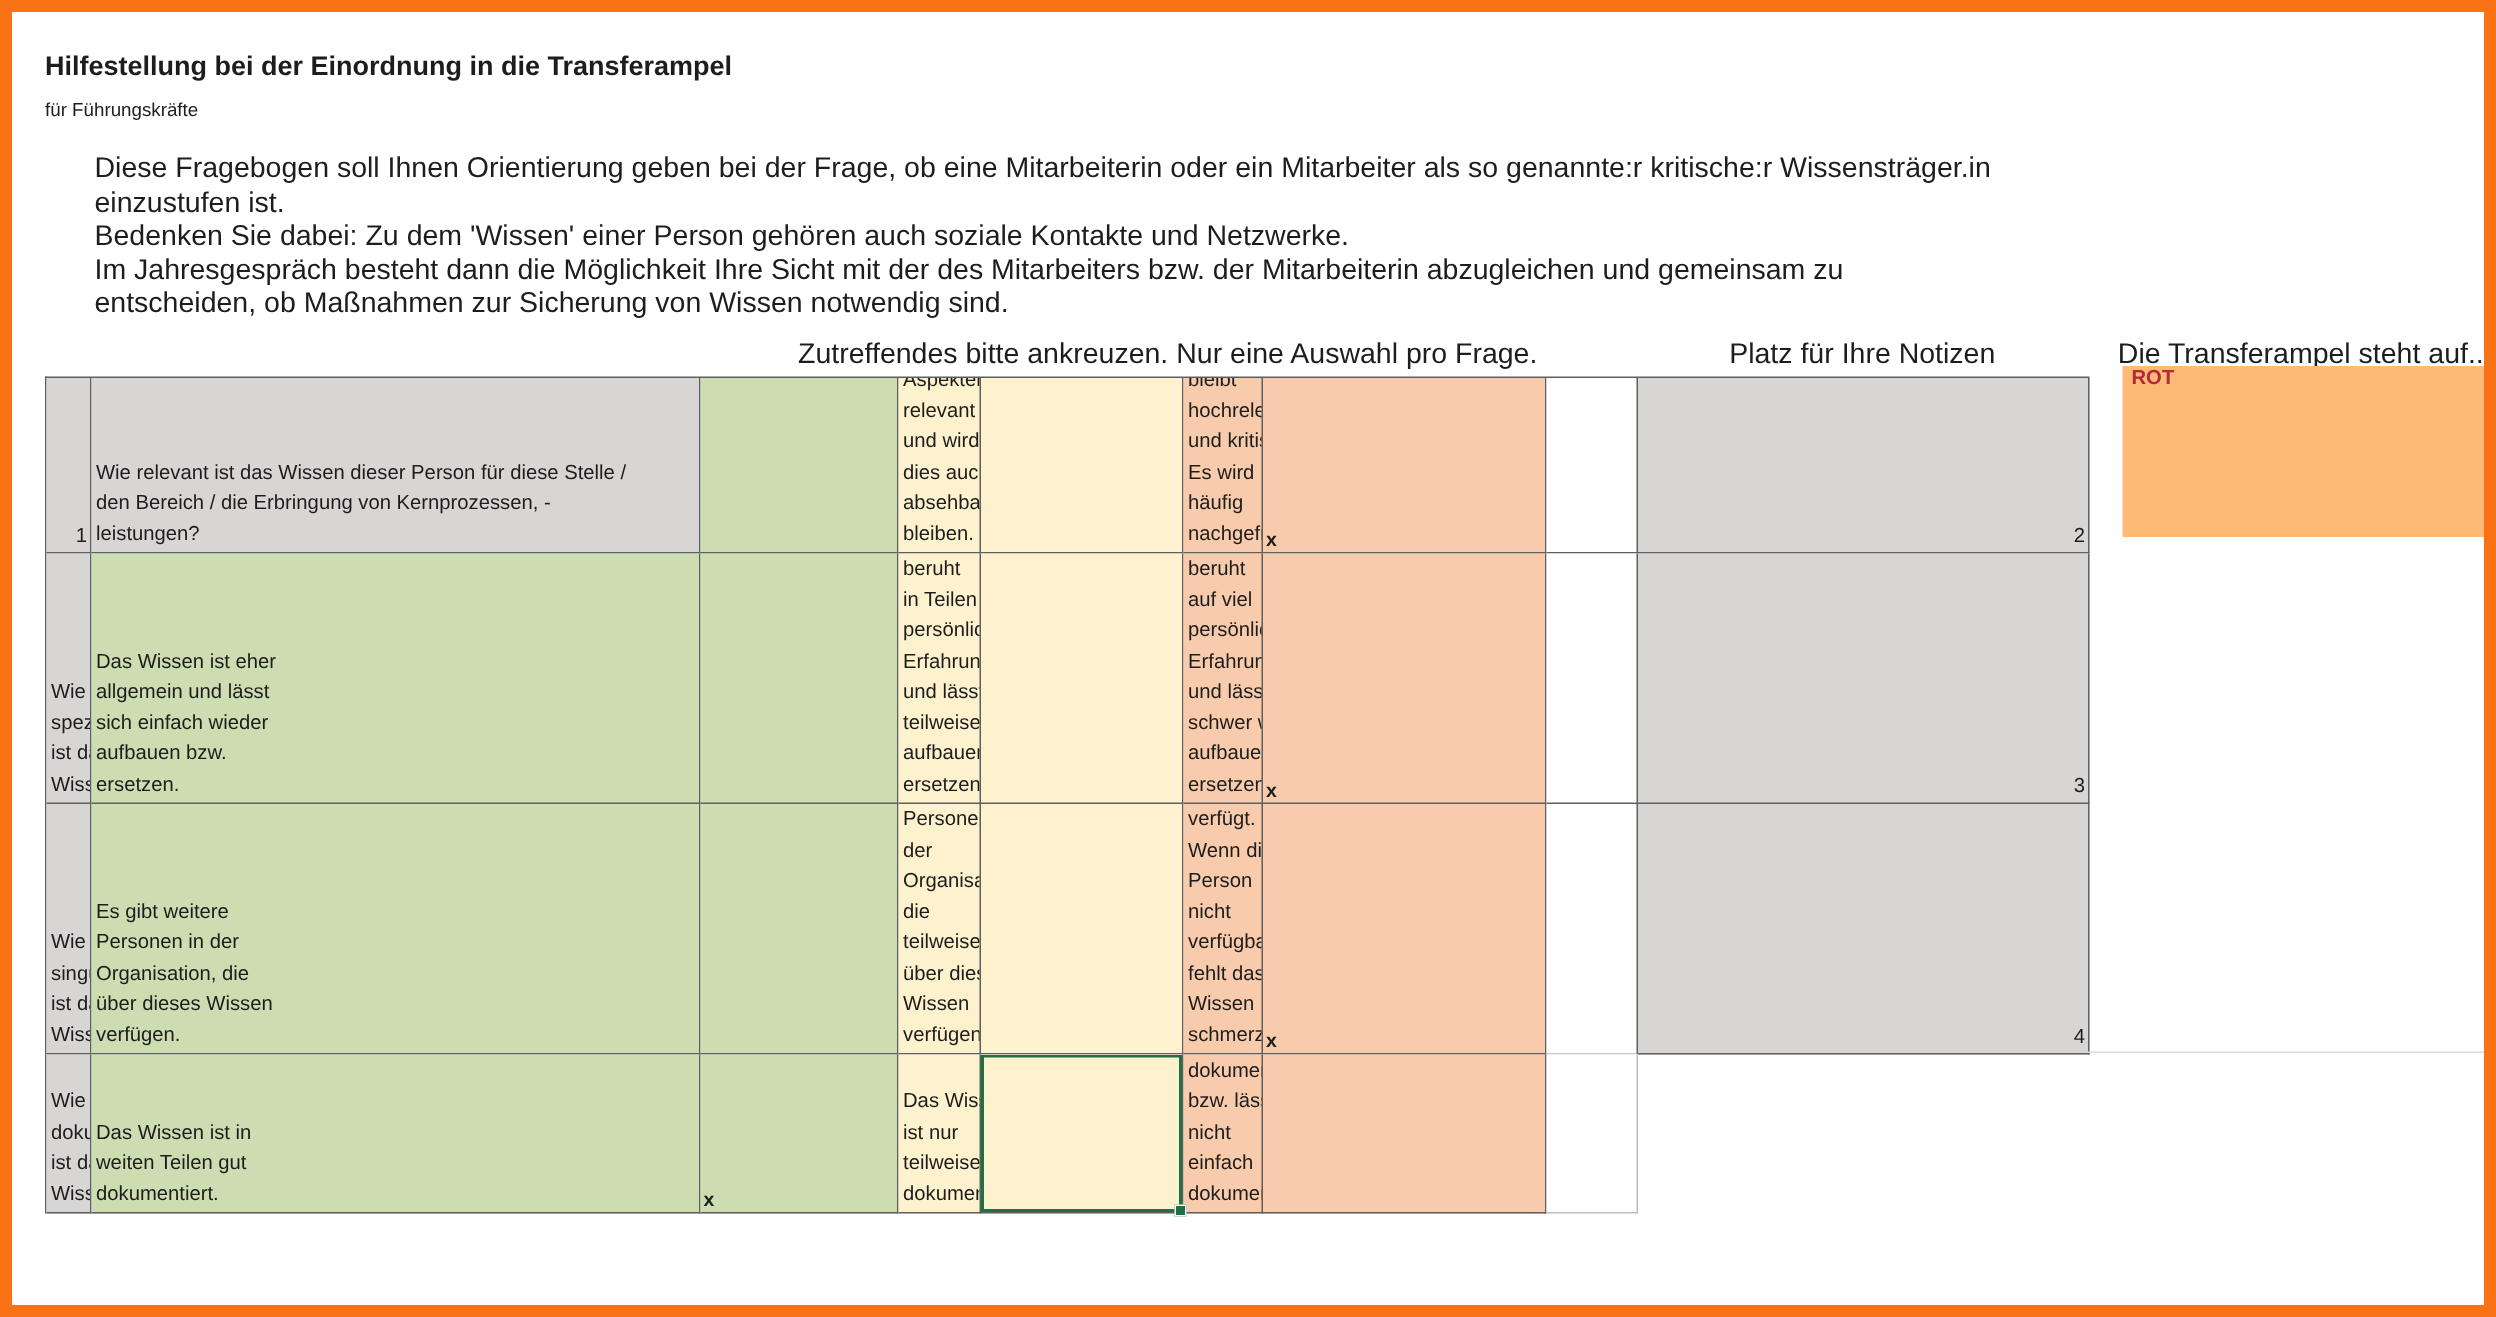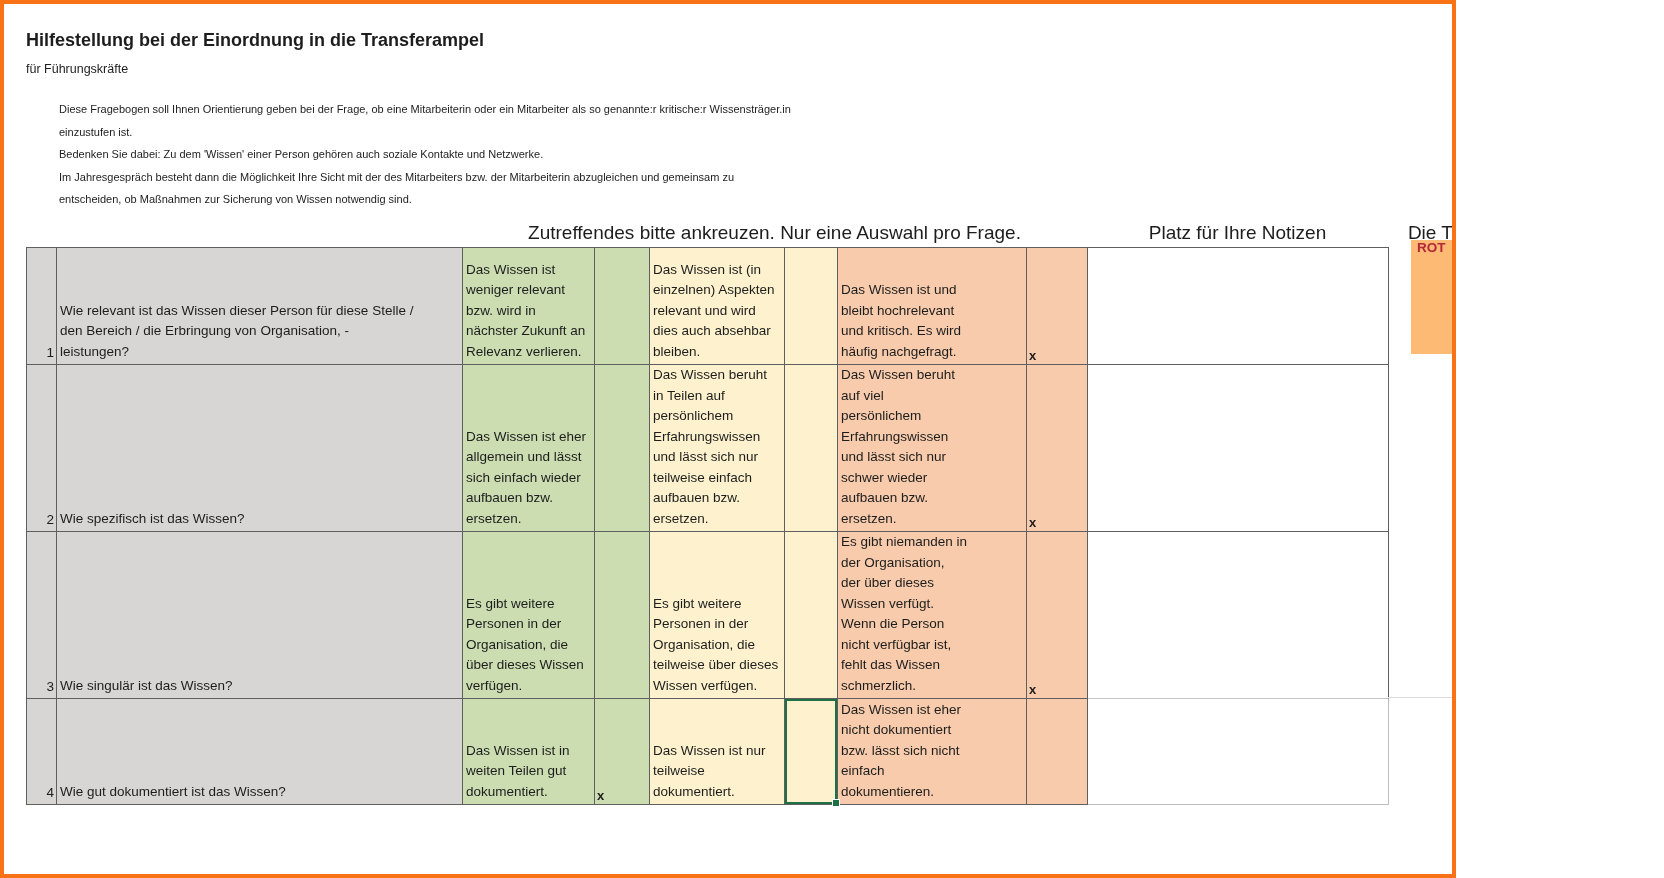--- a/index.html
+++ b/index.html
@@ -1,23 +1,23 @@
 <!DOCTYPE html>
 <html><head>
 <meta charset="utf-8">
 <style>
   html,body { margin:0; padding:0; background:#fff; }
   .page {
-    position:relative; width:1456px; height:878px; box-sizing:border-box;
-    border:4px solid #f97316; background:#fff; overflow:hidden;
+    position:relative; width:1664px; height:878px; box-sizing:border-box;
+    border:8px solid #f97316; background:#fff; overflow:hidden;
     font-family:"Liberation Sans", sans-serif; color:#1d1d1d;
   }
   .title    { position:absolute; left:22px; top:26px;  font-size:18px;   font-weight:700; }
   .subtitle { position:absolute; left:22px; top:58px;  font-size:12.5px; font-weight:400; }
-  .intro    { position:absolute; left:55px; top:94px;  font-size:11px; line-height:22.6px; white-space:pre-line; }
+  .intro    { position:absolute; left:55px; top:94px;  font-size:19px; line-height:22.6px; white-space:pre-line; }
 
   .col-hdr  { position:absolute; top:214px; height:26px; display:flex; align-items:flex-end; justify-content:center;
               font-weight:400; font-size:19px; white-space:nowrap; }
   .hdr-answers { left:458px;  width:625px; }
   .hdr-notes   { left:1083px; width:301px; }
   .hdr-ampel   { left:1407px; width:243px; }
 
   .tbl {
     position:absolute; left:22px; top:243px; display:grid;
     grid-template-columns:30px 406px 132px 55px 135px 53px 189px 61px 301px;
@@ -67,29 +67,22 @@
   <div class="col-hdr hdr-notes">Platz für Ihre Notizen</div>
   <div class="col-hdr hdr-ampel">Die Transferampel steht auf...</div>
 
   <div class="tbl">
 
     <div class="cell bg-gray num">
         <span class="txt">1</span>
       </div>
     <div class="cell bg-gray">
         <span class="txt">Wie relevant ist das Wissen dieser Person für diese Stelle /
-den Bereich / die Erbringung von Organisation, -
+den Bereich / die Erbringung von Kernprozessen, -
 leistungen?</span>
-      </div>
-    <div class="cell bg-green">
-        <span class="txt">Das Wissen ist
-weniger relevant
-bzw. wird in
-nächster Zukunft an
-Relevanz verlieren.</span>
       </div>
     <div class="cell bg-green">
         <span class="mark"></span>
       </div>
     <div class="cell bg-yellow">
         <span class="txt">Das Wissen ist (in
 einzelnen) Aspekten
 relevant und wird
 dies auch absehbar
 bleiben.</span>

